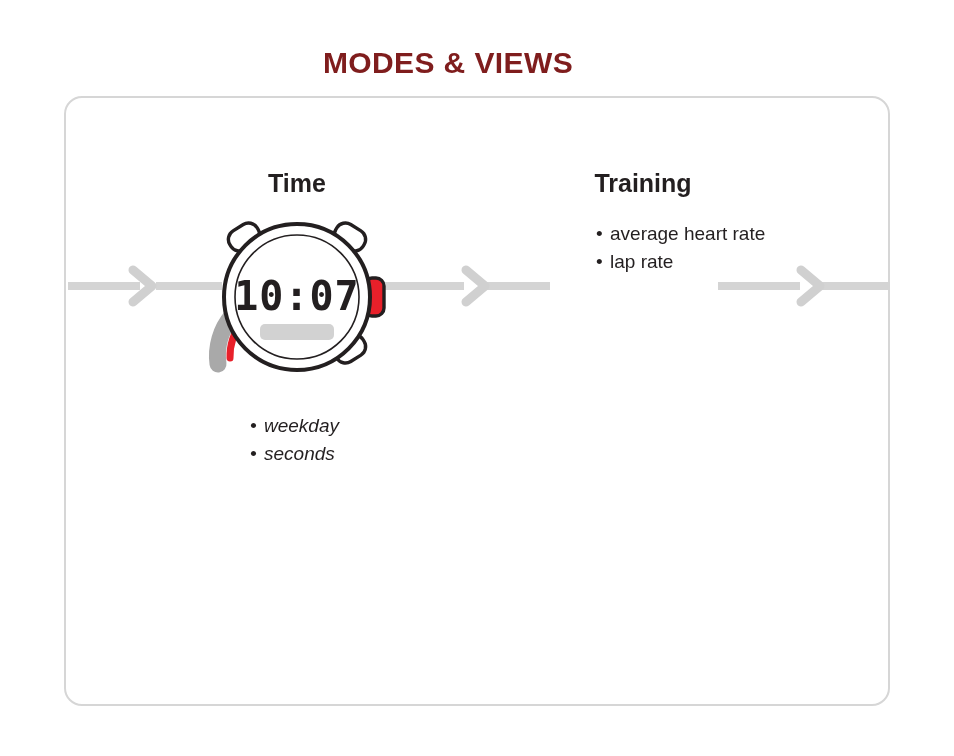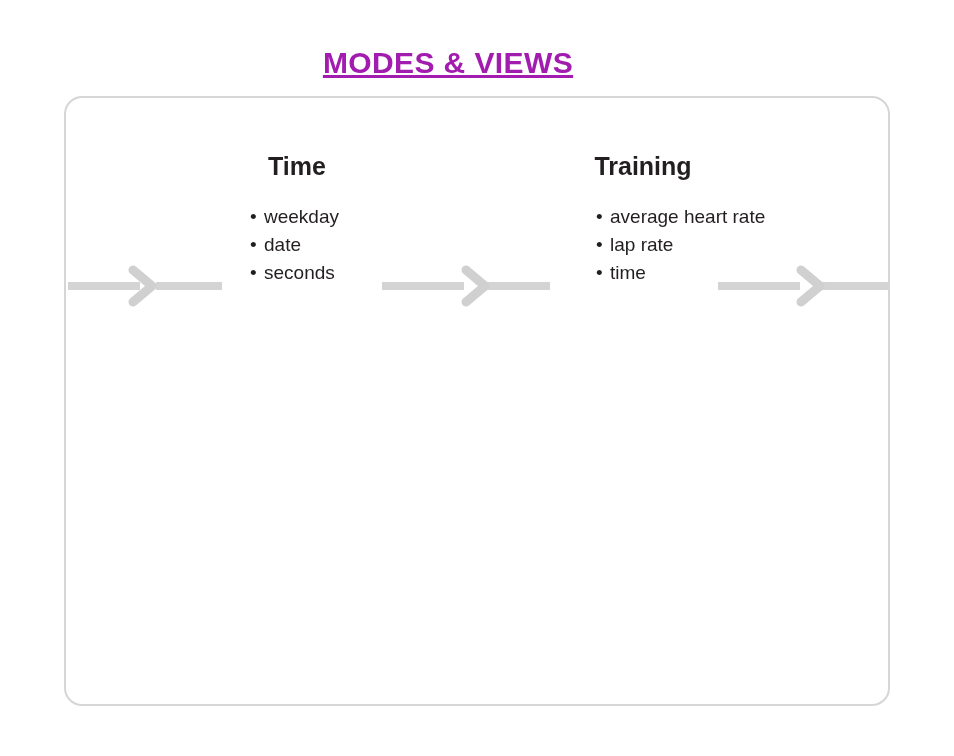--- a/index.html
+++ b/index.html
@@ -19,22 +19,21 @@
   
   .page-title {
     position: absolute;
     top: 46px;
     left: 0;
     width: 896px;
     text-align: center;
     font-size: 30px;
     font-weight: bold;
     letter-spacing: 0.4px;
-    color: #a21caf;
-    text-decoration: underline;
+    color: #7f1d1d;
   }
 
   
   .card {
     position: absolute;
     left: 64px;
     top: 96px;
     width: 826px;
     height: 610px;
     border: 2px solid #d6d6d6;
@@ -49,21 +48,21 @@
     left: 0;
     top: 0;
     width: 954px;
     height: 756px;
     pointer-events: none;
   }
 
   
   .col {
     position: absolute;
-    top: 149px;
+    top: 166px;
   }
   .col-time    { left: 172px; width: 250px; }
   .col-train   { left: 518px; width: 330px; }
 
   .col-heading {
     text-align: center;
     font-size: 25px;
     font-weight: bold;
     color: #231f20;
     margin: 0;
@@ -86,21 +85,21 @@
 
   
   .feature-list {
     list-style: none;
     margin: 20px 0 0 0;
     padding: 0;
     font-size: 19px;
     line-height: 28px;
     color: #231f20;
   }
-  .col-time .feature-list  { padding-left: 78px; }
+  .col-time .feature-list  { padding-left: 78px; font-style: italic; }
   .col-train .feature-list { padding-left: 78px; }
   .feature-list li {
     white-space: nowrap;
   }
   .feature-list li .bullet {
     display: inline-block;
     width: 14px;
   }
 
   
@@ -131,42 +130,63 @@
   <g fill="none" stroke="#d0d0d0" stroke-width="9" stroke-linecap="round" stroke-linejoin="round">
     <polyline points="133,270 152,286 133,302"></polyline>
     <polyline points="466,270 485,286 466,302"></polyline>
     <polyline points="801,270 820,286 801,302"></polyline>
   </g>
 </svg>
 
 <div class="col col-time">
   <div class="col-heading">Time</div>
 
+  <div class="watch-wrap">
+    <svg class="watch-svg" width="190" height="180" viewBox="0 0 190 180">
+
+      <g>
+        <path d="M16 152 A 62 62 0 0 1 30 104" fill="none" stroke="#a9a9a9" stroke-width="17" stroke-linecap="round"></path>
+        <path d="M28 146 A 56 56 0 0 1 40 110" fill="none" stroke="#e8202a" stroke-width="7" stroke-linecap="round"></path>
+      </g>
+
+      <g fill="#ffffff" stroke="#231f20" stroke-width="3.4" stroke-linejoin="round">
+        <rect x="26" y="14" width="32" height="22" rx="10" transform="rotate(-32 42 25)"></rect>
+        <rect x="132" y="14" width="32" height="22" rx="10" transform="rotate(32 148 25)"></rect>
+        <rect x="132" y="126" width="32" height="22" rx="10" transform="rotate(-32 148 137)"></rect>
+      </g>
+
+      <g>
+        <rect x="162" y="66" width="20" height="38" rx="8" fill="#e8202a" stroke="#231f20" stroke-width="3.4"></rect>
+      </g>
+
+      <circle cx="95" cy="85" r="73" fill="#ffffff" stroke="#231f20" stroke-width="4"></circle>
+
+      <circle cx="95" cy="85" r="62" fill="#ffffff" stroke="#231f20" stroke-width="1.6"></circle>
+
+      <text class="lcd-big" x="95" y="98" text-anchor="middle" font-size="40" fill="#231f20">10:07</text>
+
+      <rect x="58" y="112" width="74" height="16" rx="5" fill="#d2d2d2"></rect>
+    </svg>
+  </div>
 
   <ul class="feature-list">
     <li>
       <span class="bullet">•</span><span>weekday</span>
-    </li>
-    <li>
-      <span class="bullet">•</span><span>date</span>
     </li>
     <li>
       <span class="bullet">•</span><span>seconds</span>
     </li>
   </ul>
 </div>
 
 <div class="col col-train">
   <div class="col-heading" style="width:250px;">Training</div>
 
 
   <ul class="feature-list">
     <li>
       <span class="bullet">•</span><span>average heart rate</span>
     </li>
     <li>
       <span class="bullet">•</span><span>lap rate</span>
     </li>
-    <li>
-      <span class="bullet">•</span><span>time</span>
-    </li>
   </ul>
 </div>
 
 </body></html>

